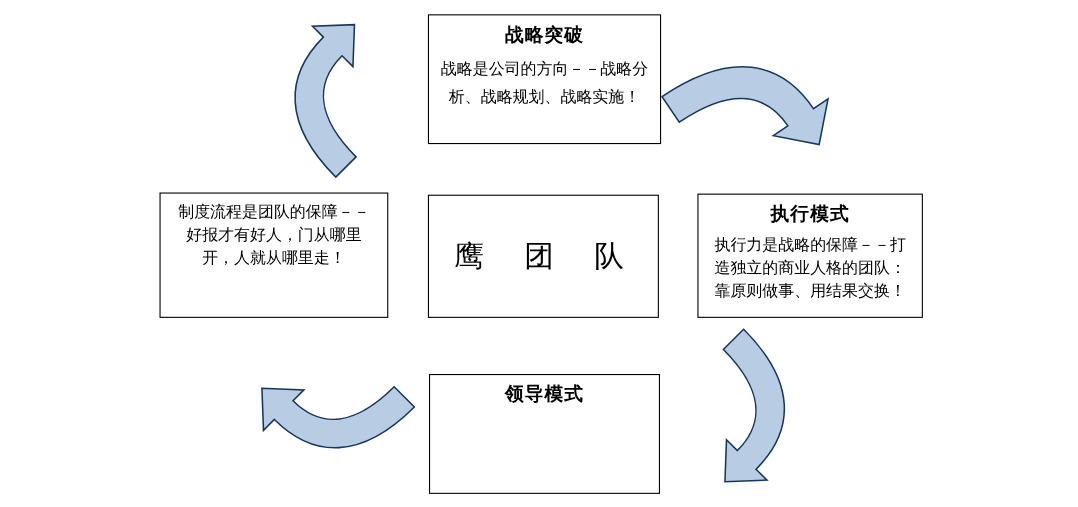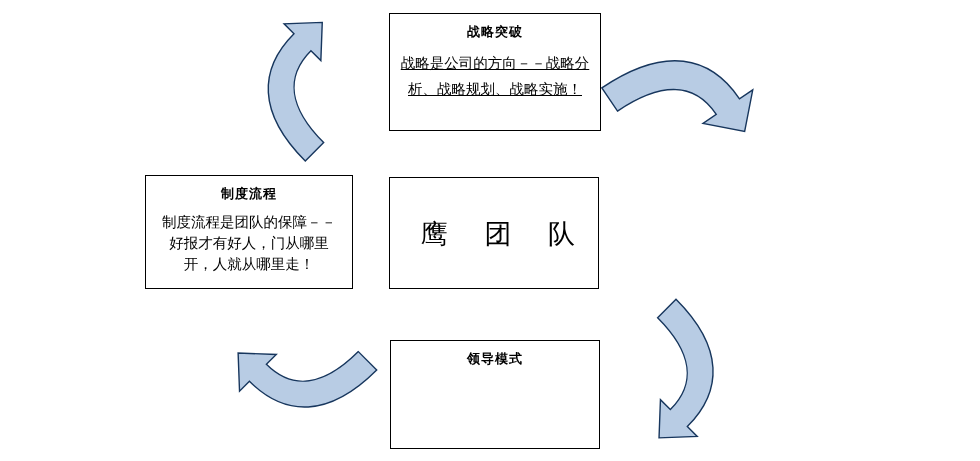--- a/index.html
+++ b/index.html
@@ -28,59 +28,59 @@
     position: absolute;
     box-sizing: border-box;
     border: 1px solid #000000;
     background: #ffffff;
     padding: 7px 9px 6px 9px;
   }
 
   .node-title {
     text-align: center;
     font-weight: bold;
-    font-size: 13px;
+    font-size: 17px;
     line-height: 22px;
     letter-spacing: 1px;
     margin: 0 0 7px 0;
     white-space: nowrap;
   }
 
   .node-body {
     font-size: 14.5px;
     line-height: 22px;
     text-align: center;
     letter-spacing: 0px;
   }
 
   
   #box-strategy {
     left: 389px;
     top: 13px;
     width: 212px;
     height: 118px;
   }
-  #box-strategy .node-body { text-align: center; line-height: 26px; text-decoration: underline; }
+  #box-strategy .node-body { text-align: center; line-height: 26px; }
 
   #box-system {
     left: 145px;
     top: 175px;
     width: 208px;
     height: 114px;
   }
   #box-system .node-body { line-height: 21px; }
 
   #box-center {
     left: 389px;
     top: 177px;
     width: 210px;
     height: 112px;
     display: flex;
     align-items: center;
-    justify-content: flex-end;
+    justify-content: flex-start;
   }
   #box-center .center-title {
     font-size: 27px;
     font-weight: normal;
     letter-spacing: 14px;
     text-indent: 14px;
     text-align: center;
     line-height: 34px;
     white-space: nowrap;
   }
@@ -177,26 +177,29 @@
       </g>
     </svg>
   </div>
 
   <div class="node-box" id="box-strategy">
     <div class="node-title">战略突破</div>
     <div class="node-body">战略是公司的方向－－战略分析、战略规划、战略实施！</div>
   </div>
 
   <div class="node-box" id="box-system">
-    <div class="node-title">制度流程</div>
     <div class="node-body">制度流程是团队的保障－－好报才有好人，门从哪里开，人就从哪里走！</div>
   </div>
 
   <div class="node-box" id="box-center">
     <div class="center-title">鹰 团 队</div>
   </div>
 
+  <div class="node-box" id="box-execution">
+    <div class="node-title">执行模式</div>
+    <div class="node-body">执行力是战略的保障－－打造独立的商业人格的团队：靠原则做事、用结果交换！</div>
+  </div>
 
   <div class="node-box" id="box-leadership">
     <div class="node-title">领导模式</div>
   </div>
 
 </div>
 
 </body></html>

